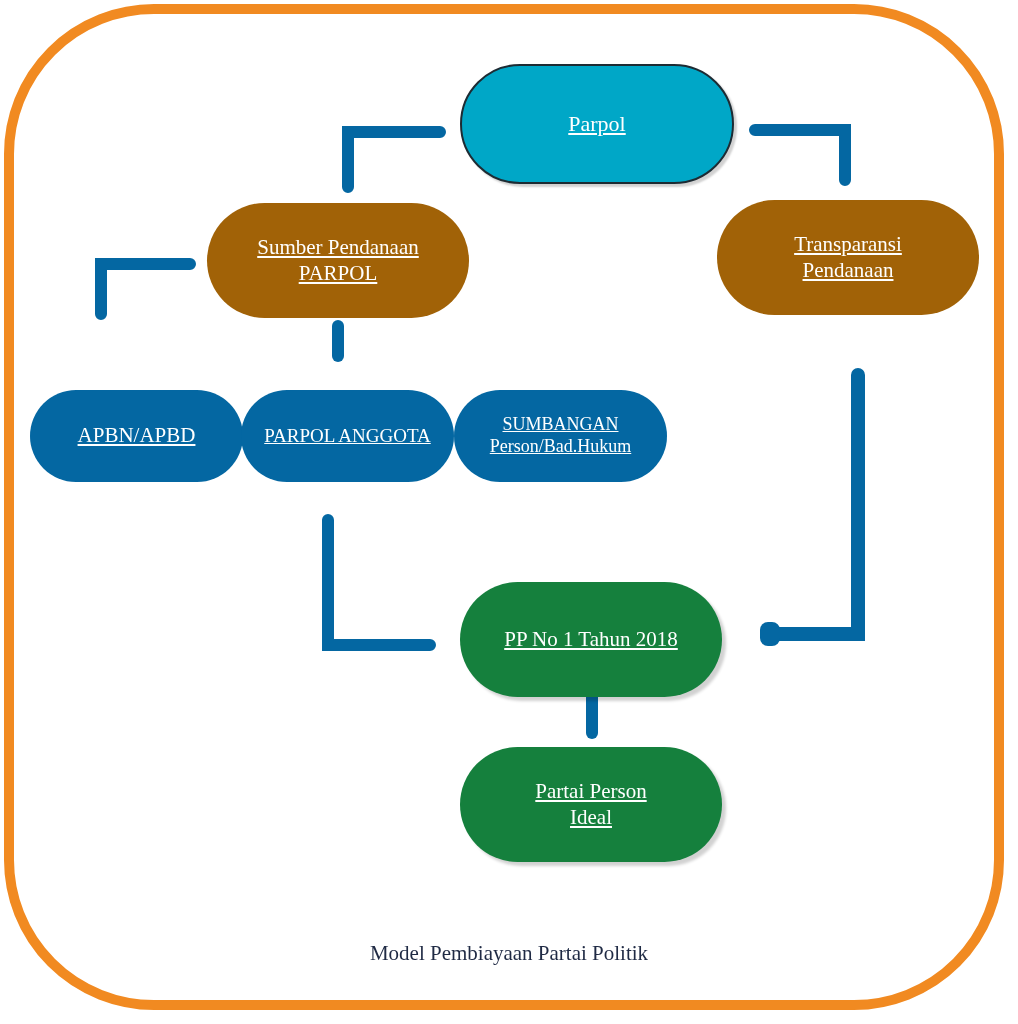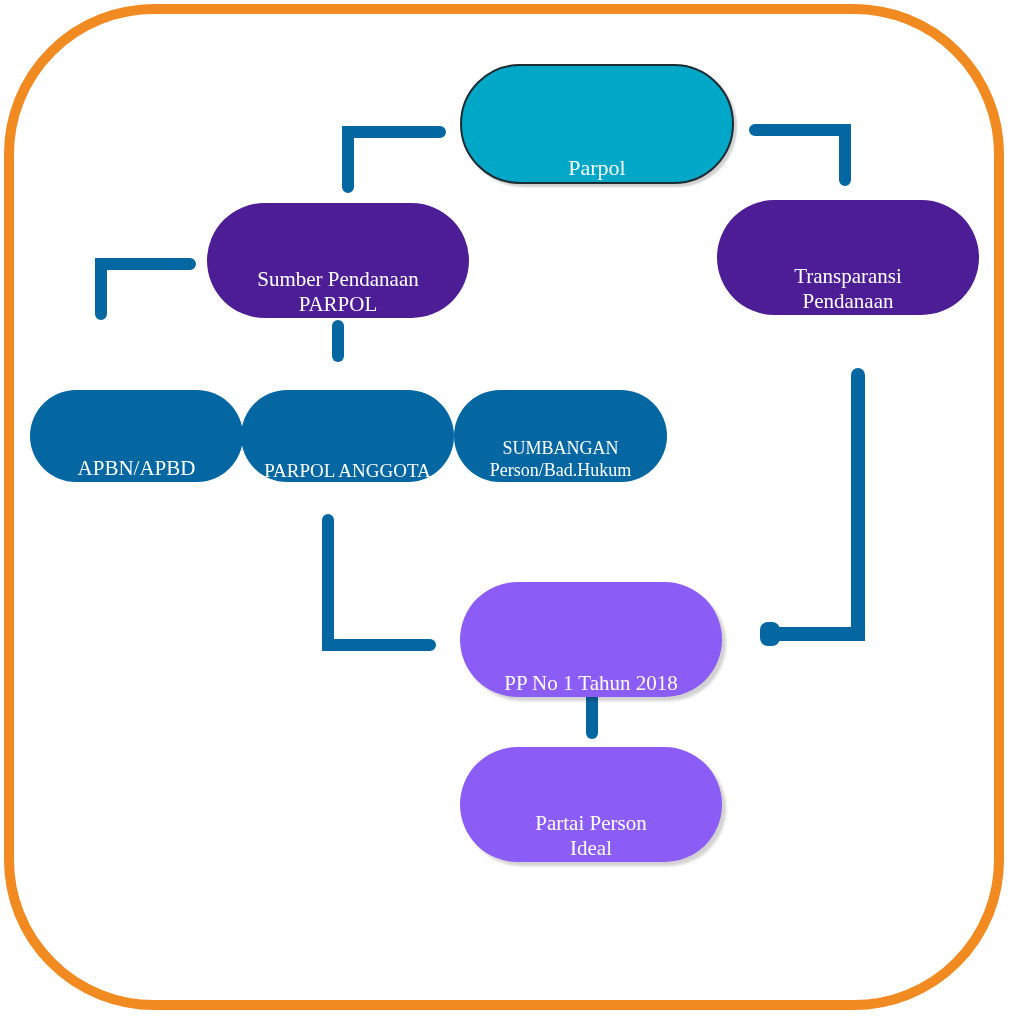--- a/index.html
+++ b/index.html
@@ -1,27 +1,27 @@
 <!DOCTYPE html>
 <html><head>
 <meta charset="utf-8">
 <style>
   html, body { margin:0; padding:0; background:#ffffff; }
   body { width:1018px; height:1024px; position:relative; overflow:hidden;
          font-family:"Liberation Serif", serif; }
   .frame { position:absolute; left:4px; top:4px; width:1000px; height:1006px;
            border:10px solid #F18A21; border-radius:150px; box-sizing:border-box; }
   .node { position:absolute; display:flex; flex-direction:column; align-items:center;
-          justify-content:flex-end; text-align:center; color:#ffffff; border-radius:60px;
-          line-height:1.22; }
+          justify-content:center; text-align:center; color:#ffffff; border-radius:60px;
+          line-height:1.22;text-decoration:underline; }
   .node span { display:block; }
   .cyan { background:#00A7C7; border:2px solid #1d2b33; box-shadow:3px 3px 2px rgba(0,0,0,0.18); }
-  .orange { background:#4c1d95; }
+  .orange { background:#a16207; }
   .blue { background:#0467A2; }
-  .red { background:#8b5cf6; box-shadow:4px 4px 3px rgba(0,0,0,0.18); }
+  .red { background:#15803d; box-shadow:4px 4px 3px rgba(0,0,0,0.18); }
   .conn { position:absolute; left:0; top:0; }
   .caption { position:absolute; left:0; width:1018px; text-align:center; top:940px;
              color:#1f2a44; font-size:21px; line-height:1.3; }
 </style>
 </head>
 <body>
 
 <div class="frame"></div>
 
 <svg class="conn" width="1018" height="1024">
@@ -69,13 +69,14 @@
 <div class="node red" style="left:460px; top:582px; width:262px; height:115px; font-size:21px; border-radius:58px;">
   <span>PP No 1 Tahun 2018</span>
 </div>
 
 <div class="node red" style="left:460px; top:747px; width:262px; height:115px; font-size:21px; border-radius:58px;">
   <span>Partai Person</span>
   <span>Ideal</span>
 </div>
 
 <div class="caption">
+  <div>Model Pembiayaan Partai Politik</div>
 </div>
 
 </body></html>

